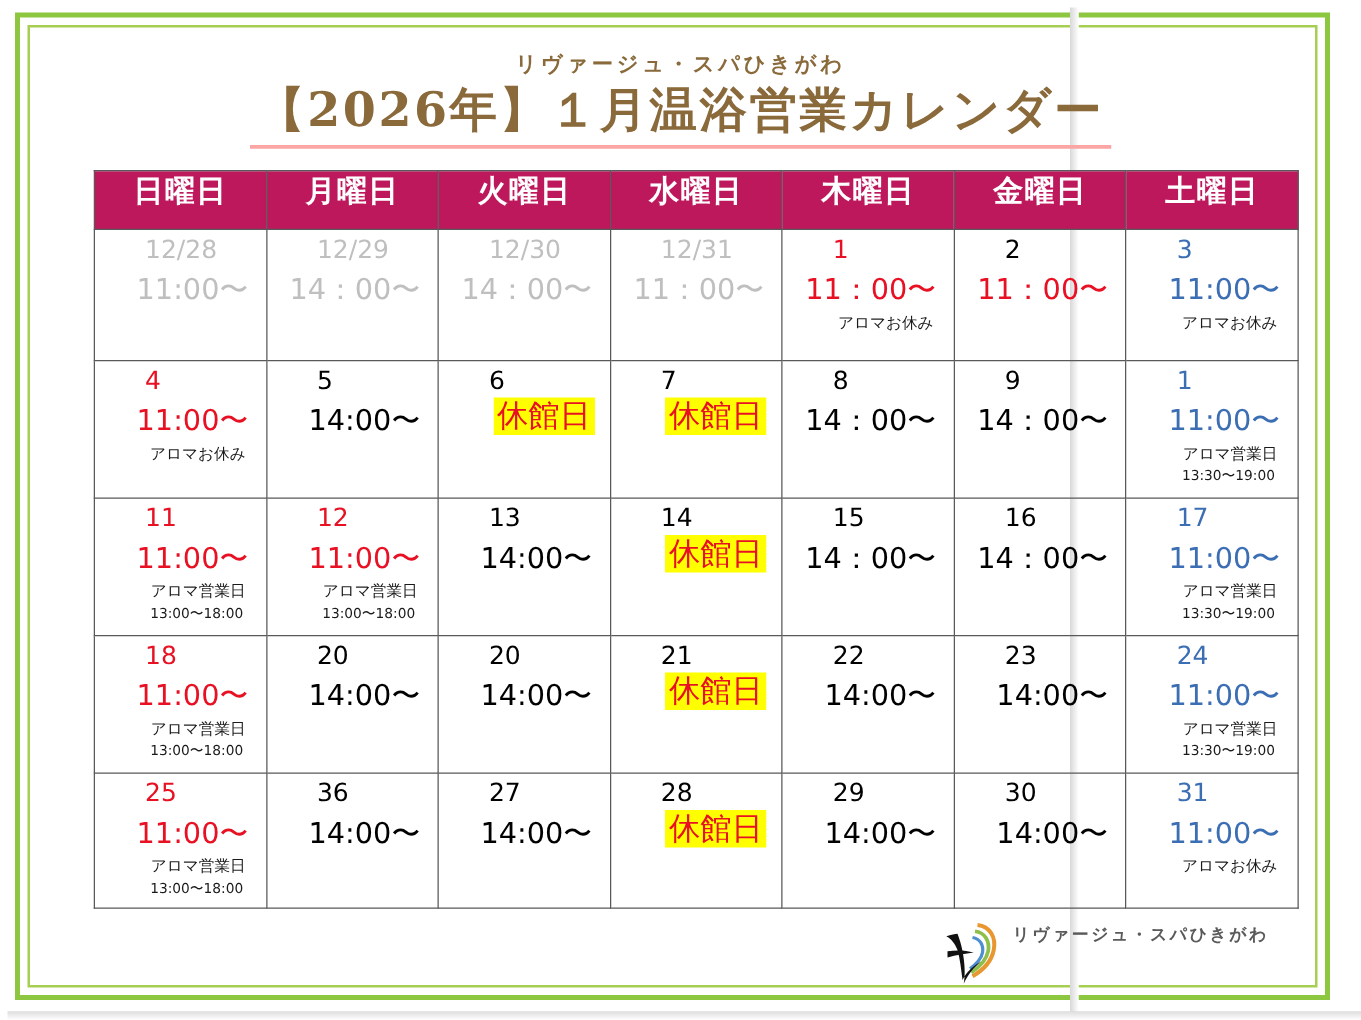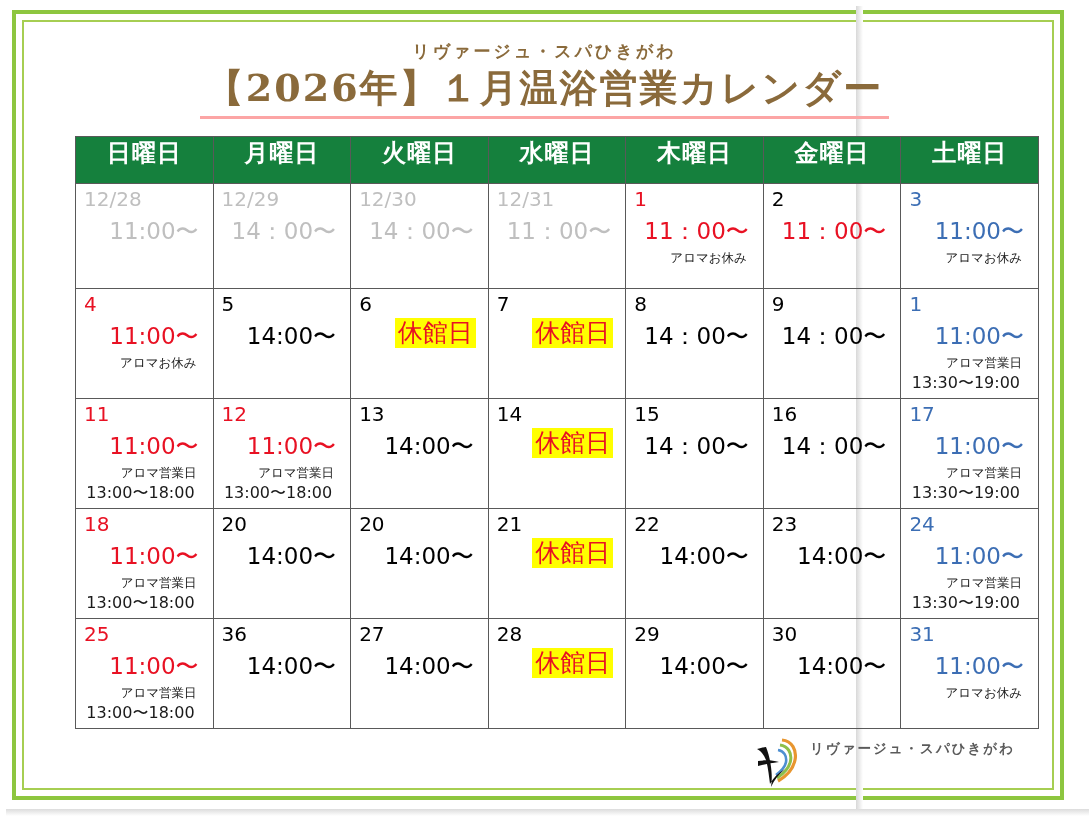--- a/index.html
+++ b/index.html
@@ -90,21 +90,21 @@
     top: 136px;
     width: 964px;
     border-collapse: collapse;
     table-layout: fixed;
   }
   #calendar th, #calendar td {
     border: 1px solid #595959;
     vertical-align: top;
   }
   #calendar th {
-    background: #15803d;
+    background: #be185d;
     color: #ffffff;
     height: 47px;
     font-size: 24px;
     font-weight: bold;
     text-align: center;
     letter-spacing: 1px;
     font-family: "DejaVu Sans", sans-serif;
   }
   #calendar td {
     height: 110px;
@@ -112,41 +112,42 @@
     position: relative;
   }
   #calendar tr.r1 td { height: 105px; }
   #calendar tr.r5 td { height: 108px; }
 
   .daynum {
     font-size: 20px;
     line-height: 1.0;
     text-align: left;
     font-family: "DejaVu Sans", sans-serif;
+    margin-left: 32px;
   }
   .time {
     font-size: 23px;
     text-align: right;
     margin-top: 7px;
     padding-right: 6px;
     letter-spacing: 0px;
     font-family: "DejaVu Sans", sans-serif;
     white-space: nowrap;
   }
   .note {
     font-size: 12.5px;
     color: #1a1a1a;
     text-align: right;
     margin-top: 3px;
     padding-right: 8px;
     font-family: "DejaVu Sans", sans-serif;
     white-space: nowrap;
   }
   .note2 {
-    font-size: 16px;
+    font-size: 11px;
     color: #1a1a1a;
     text-align: right;
     margin-top: 1px;
     padding-right: 10px;
     font-family: "DejaVu Sans", sans-serif;
     white-space: nowrap;
   }
 
   
   .c-red   { color: #E81123; }

